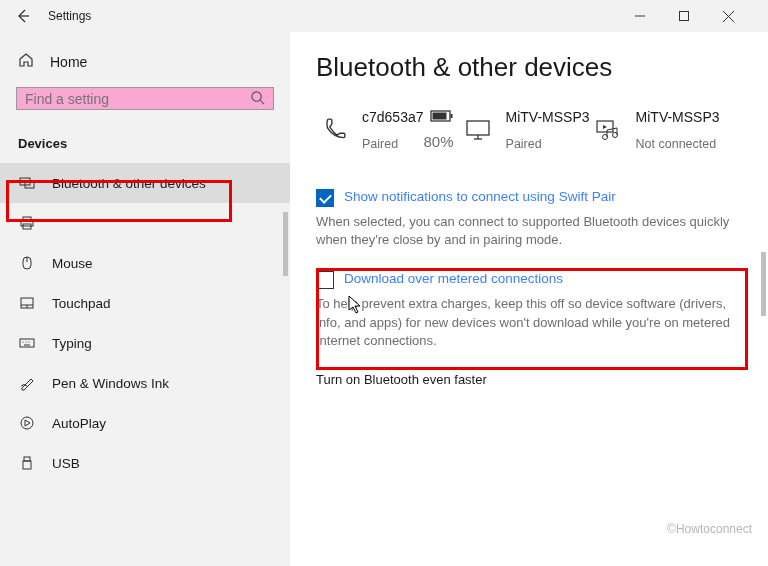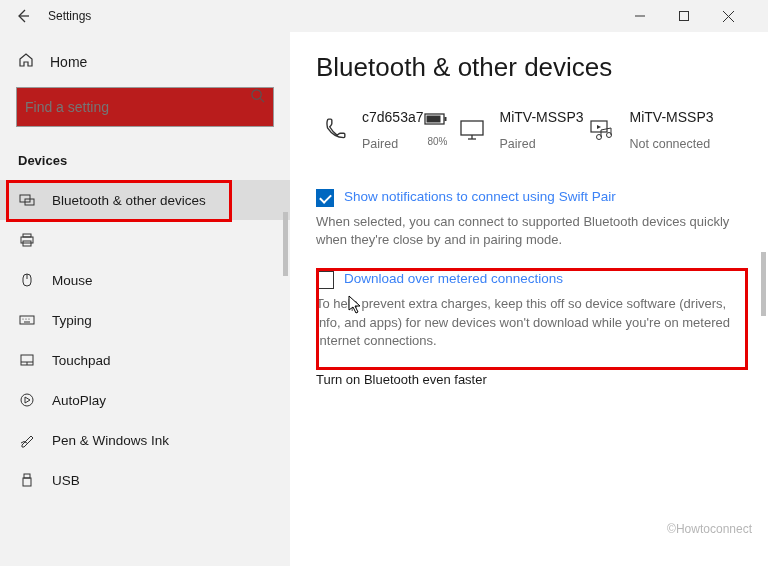--- a/index.html
+++ b/index.html
@@ -74,23 +74,24 @@
       gap: 16px;
       padding: 8px 18px;
       cursor: pointer;
       font-size: 14px;
     }
     .search-wrap {
       padding: 8px 16px;
     }
     .search-box {
       display: flex;
+      align-items: center;
       border: 1px solid #999;
-      background: #b91c1c;
-      height: 40px;
+      background: #f9a8d4;
+      height: 23px;
       padding: 0 8px;
     }
     .search-box input {
       flex: 1;
       border: none;
       outline: none;
       font-size: 14px;
       font-family: inherit;
       background: transparent;
     }
@@ -167,21 +168,21 @@
     .device-status {
       font-size: 12.5px;
       color: #6e6e6e;
       margin-top: 12px;
     }
     .device-right {
       text-align: right;
       padding-right: 6px;
     }
     .battery-pct {
-      font-size: 10px;
+      font-size: 15px;
       color: #6e6e6e;
       margin-top: 8px;
     }
     .checkbox-row {
       display: flex;
       align-items: flex-start;
       gap: 10px;
       margin-top: 4px;
     }
     .checkbox {
@@ -342,56 +343,56 @@
             <svg width="16" height="16" viewBox="0 0 16 16">
                 <rect x="4" y="2" width="8" height="12" rx="4" stroke="#333" fill="none"></rect>
                 <line x1="8" y1="2" x2="8" y2="7" stroke="#333"></line>
               </svg>
           </span>
           <span>Mouse</span>
         </div>
         <div class="nav-item">
           <span class="icon-slot">
             <svg width="16" height="16" viewBox="0 0 16 16">
+                <rect x="2" y="3" width="12" height="10" stroke="#333" fill="none"></rect>
+                <line x1="2" y1="10" x2="14" y2="10" stroke="#333"></line>
+                <line x1="8" y1="10" x2="8" y2="13" stroke="#333"></line>
+              </svg>
+          </span>
+          <span>Touchpad</span>
+        </div>
+        <div class="nav-item">
+          <span class="icon-slot">
+            <svg width="16" height="16" viewBox="0 0 16 16">
                 <rect x="1" y="4" width="14" height="8" stroke="#333" fill="none"></rect>
                 <circle cx="4" cy="7" r="0.6" fill="#333"></circle>
                 <circle cx="7" cy="7" r="0.6" fill="#333"></circle>
                 <circle cx="10" cy="7" r="0.6" fill="#333"></circle>
                 <line x1="5" y1="10" x2="11" y2="10" stroke="#333"></line>
               </svg>
           </span>
           <span>Typing</span>
         </div>
         <div class="nav-item">
           <span class="icon-slot">
             <svg width="16" height="16" viewBox="0 0 16 16">
-                <rect x="2" y="3" width="12" height="10" stroke="#333" fill="none"></rect>
-                <line x1="2" y1="10" x2="14" y2="10" stroke="#333"></line>
-                <line x1="8" y1="10" x2="8" y2="13" stroke="#333"></line>
-              </svg>
-          </span>
-          <span>Touchpad</span>
+                <path d="M3 13 L12 4 L14 6 L5 15 L3 15 Z" stroke="#333" fill="none"></path>
+                <path d="M2 11 Q5 8 8 11" stroke="#333" fill="none"></path>
+              </svg>
+          </span>
+          <span>Pen &amp; Windows Ink</span>
         </div>
         <div class="nav-item">
           <span class="icon-slot">
             <svg width="16" height="16" viewBox="0 0 16 16">
                 <circle cx="8" cy="8" r="6" stroke="#333" fill="none"></circle>
                 <path d="M6 5 L11 8 L6 11 Z" stroke="#333" fill="none"></path>
               </svg>
           </span>
           <span>AutoPlay</span>
-        </div>
-        <div class="nav-item">
-          <span class="icon-slot">
-            <svg width="16" height="16" viewBox="0 0 16 16">
-                <path d="M3 13 L12 4 L14 6 L5 15 L3 15 Z" stroke="#333" fill="none"></path>
-                <path d="M2 11 Q5 8 8 11" stroke="#333" fill="none"></path>
-              </svg>
-          </span>
-          <span>Pen &amp; Windows Ink</span>
         </div>
         <div class="nav-item">
           <span class="icon-slot">
             <svg width="16" height="16" viewBox="0 0 16 16">
                 <rect x="5" y="2" width="6" height="4" stroke="#333" fill="none"></rect>
                 <rect x="4" y="6" width="8" height="8" stroke="#333" fill="none"></rect>
               </svg>
           </span>
           <span>USB</span>
         </div>

